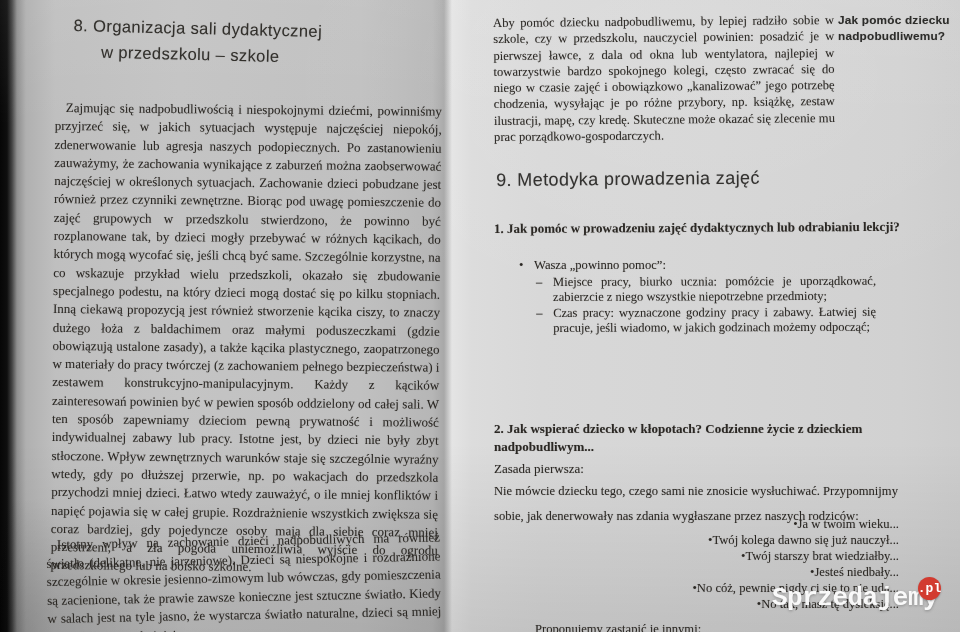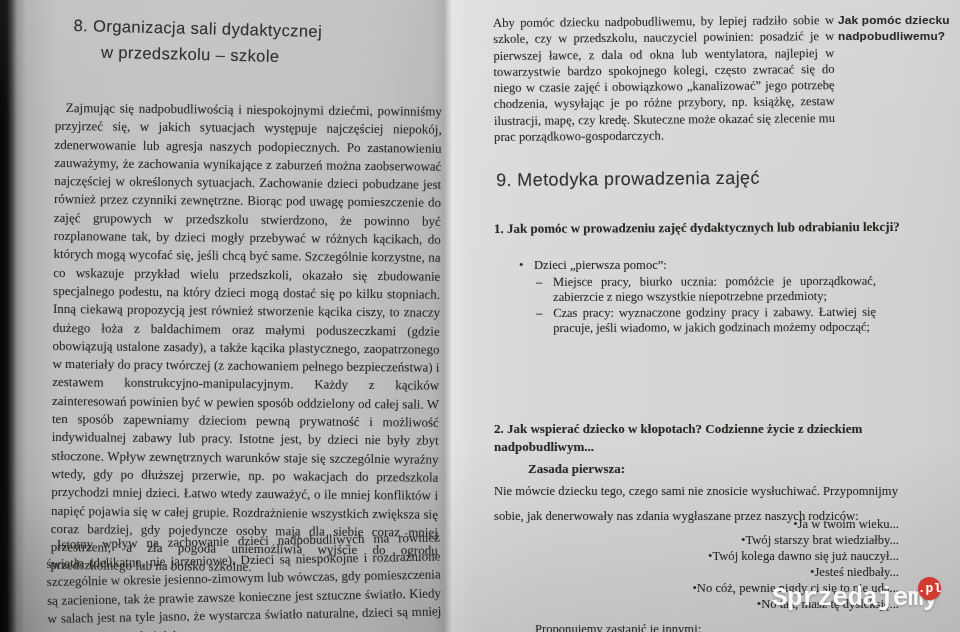--- a/index.html
+++ b/index.html
@@ -36,21 +36,21 @@
   .q1-head{position:absolute;left:494px;top:220px;width:424px;font-size:13px;font-weight:700;
     line-height:17.5px;transform:rotate(-0.3deg);transform-origin:left top;}
   .lead-bullet{position:absolute;left:519px;top:258px;font-size:12.6px;}
   .mk{display:inline-block;text-indent:0;}
   .lead-bullet .mk{width:15px;}
   .dash-list{position:absolute;left:536px;top:275px;width:340px;font-size:12.5px;line-height:15.4px;
     text-align:justify;transform:rotate(-0.2deg);transform-origin:left top;}
   .dash-item{padding-left:17px;text-indent:-17px;}
   .dash-item .mk{width:17px;}
   .q2-head{position:absolute;left:494px;top:420px;width:430px;font-size:13px;font-weight:700;line-height:17.5px;}
-  .rule-head{position:absolute;left:494px;top:461px;font-size:13px;font-weight:700;margin-left:34px;}
+  .rule-head{position:absolute;left:494px;top:461px;font-size:13px;font-weight:400;}
   .rule-intro{position:absolute;left:494px;top:479px;width:404px;font-size:12.6px;line-height:25px;}
   .examples{position:absolute;left:519px;top:516px;width:380px;font-size:12.6px;line-height:16px;text-align:right;}
   .ex-item{padding-left:16px;text-indent:-16px;}
   .ex-item .mk{width:16px;}
   .closing{position:absolute;left:535px;top:622px;font-size:12.6px;}
   
   .watermark{position:absolute;left:772px;top:583px;width:180px;height:46px;
     font-family:Liberation Mono, monospace;}
   .wm-brand{position:absolute;left:0;top:0;font-size:26px;font-weight:700;letter-spacing:-0.5px;
     color:rgba(255,255,255,0.93);text-shadow:0 1px 3px rgba(0,0,0,0.28),0 0 1px rgba(255,255,255,0.35);}
@@ -85,37 +85,37 @@
       <div>Jak pomóc dziecku</div>
       <div>nadpobudliwemu?</div>
     </div>
 
     <div class="heading9"><span>9.</span>
       <span>Metodyka prowadzenia zajęć</span>
     </div>
 
     <div class="q1-head">1. Jak pomóc w prowadzeniu zajęć dydaktycznych lub odrabianiu lekcji?</div>
 
-    <div class="lead-bullet"><span class="mk">•</span><span>Dzieci „pierwsza pomoc”:</span></div>
+    <div class="lead-bullet"><span class="mk">•</span><span>Wasza „powinno pomoc”:</span></div>
 
     <div class="dash-list">
       <div class="dash-item"><span class="mk">–</span><span>Miejsce pracy, biurko ucznia: pomóżcie je uporządkować, zabierzcie z niego wszystkie niepotrzebne przedmioty;</span></div>
       <div class="dash-item"><span class="mk">–</span><span>Czas pracy: wyznaczone godziny pracy i zabawy. Łatwiej się pracuje, jeśli wiadomo, w jakich godzinach możemy odpocząć;</span></div>
     </div>
 
     <div class="q2-head">2. Jak wspierać dziecko w kłopotach? Codzienne życie z dzieckiem nadpobudliwym...</div>
 
     <div class="rule-head">Zasada pierwsza:</div>
 
     <div class="rule-intro">Nie mówcie dziecku tego, czego sami nie znosicie wysłuchiwać. Przypomnijmy sobie, jak denerwowały nas zdania wygłaszane przez naszych rodziców:</div>
 
     <div class="examples">
       <div class="ex-item"><span class="mk">•</span><span>Ja w twoim wieku...</span></div>
+      <div class="ex-item"><span class="mk">•</span><span>Twój kolega dawno się już nauczył...</span></div>
       <div class="ex-item"><span class="mk">•</span><span>Twój starszy brat wiedziałby...</span></div>
-      <div class="ex-item"><span class="mk">•</span><span>Twój kolega dawno się już nauczył...</span></div>
       <div class="ex-item"><span class="mk">•</span><span>Jesteś niedbały...</span></div>
       <div class="ex-item"><span class="mk">•</span><span>No cóż, pewnie nigdy ci się to nie uda...</span></div>
       <div class="ex-item"><span class="mk">•</span><span>No tak, masz tę dysleksję...</span></div>
     </div>
 
     <div class="closing">Proponujemy zastąpić je innymi:</div>
   </div>
 
   <div class="watermark">
     <div class="wm-brand">Sprzedajemy</div>

